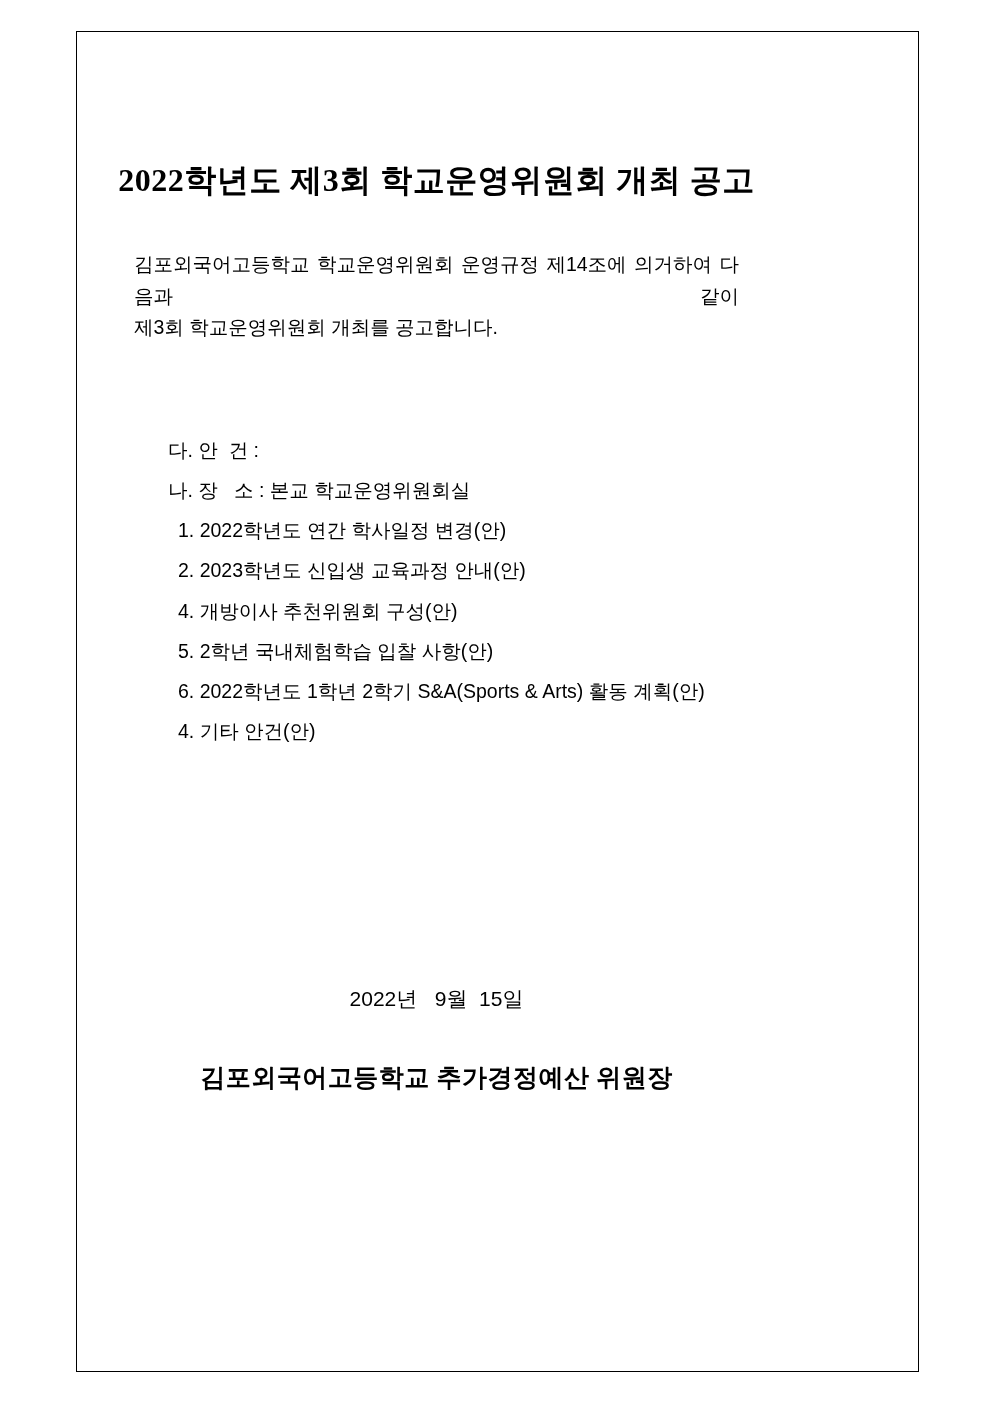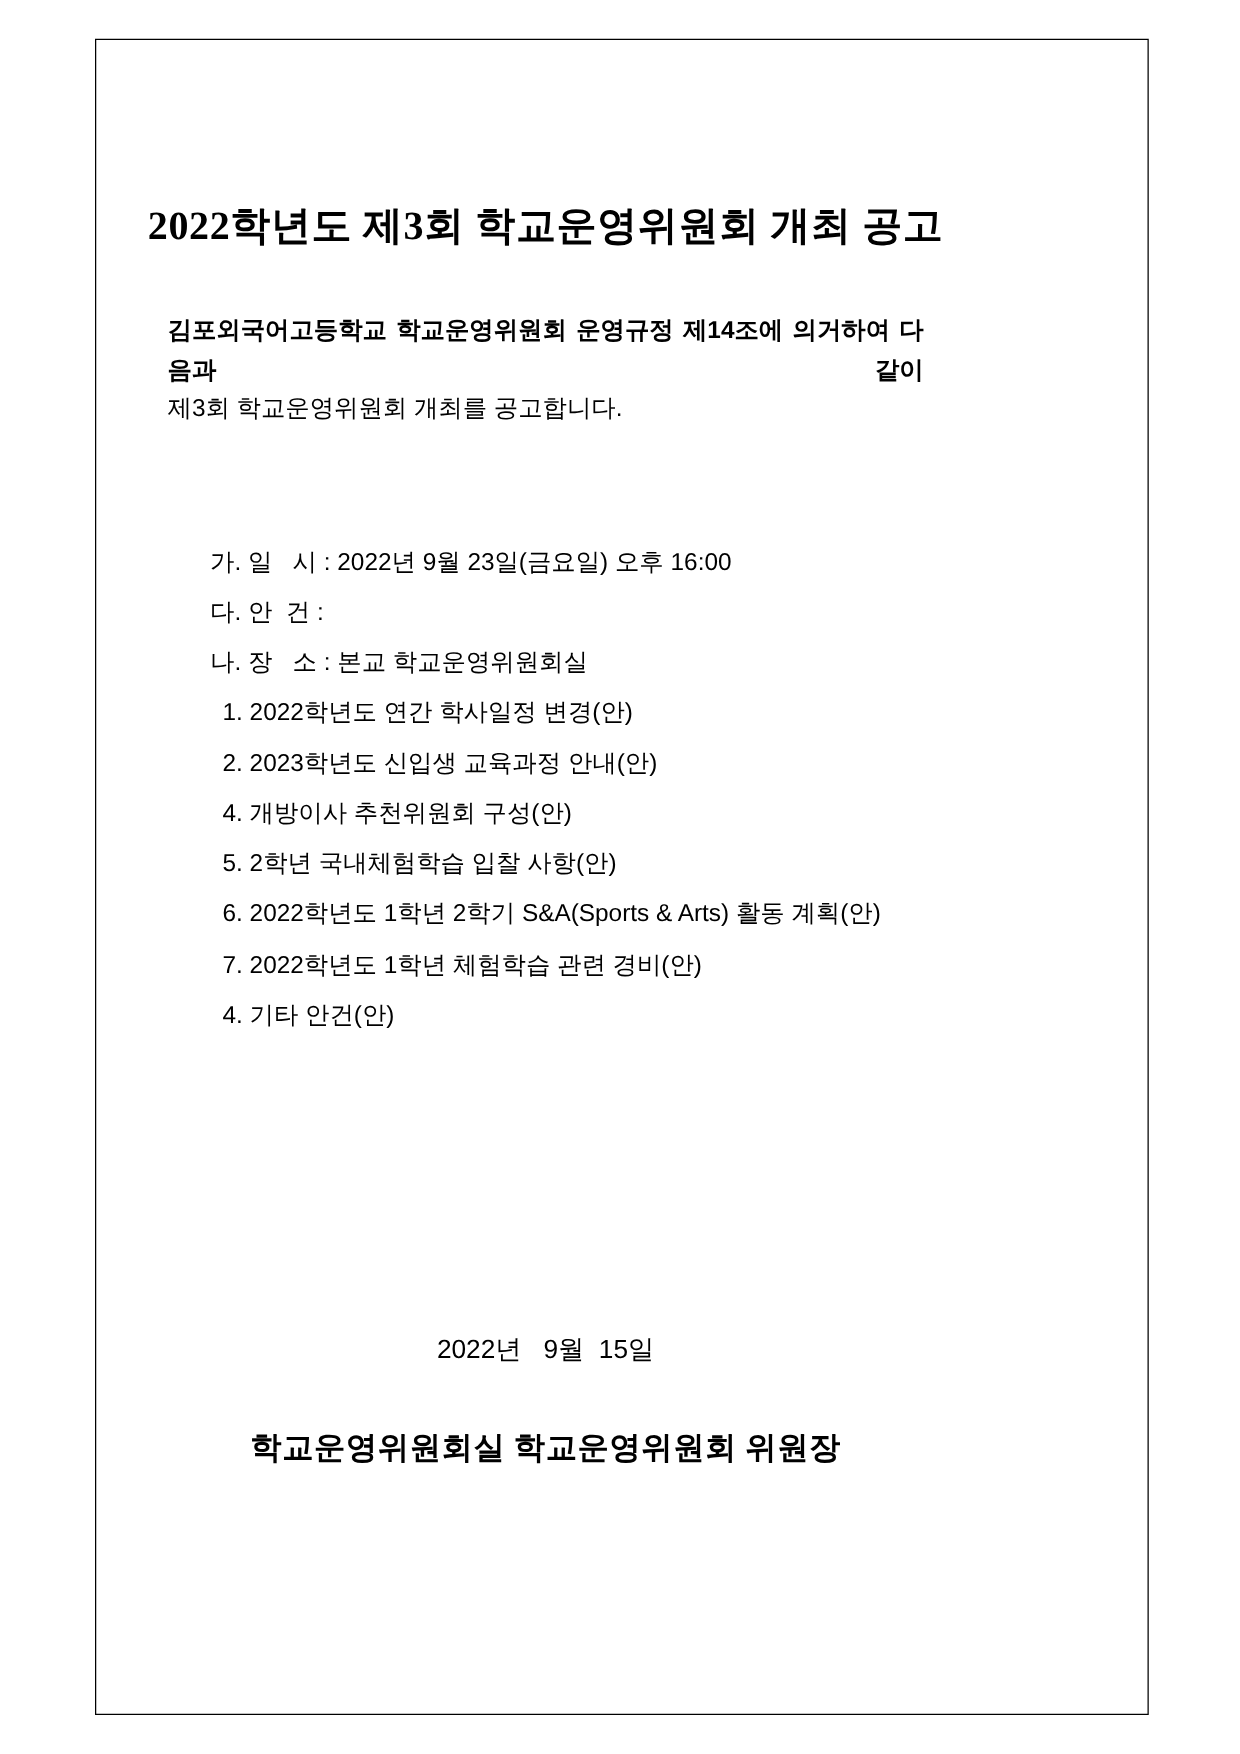--- a/index.html
+++ b/index.html
@@ -52,21 +52,20 @@
     font-size: 19.5px;
     line-height: 1.62;
     font-family: "Liberation Sans", sans-serif;
     text-align: justify;
   }
   .intro .line1 {
     display: block;
     text-align: justify;
     text-align-last: justify;
     white-space: normal;
-    font-weight: bold;
   }
   .intro .line2 {
     display: block;
   }
   .items {
     margin-top: 92px;
     padding-left: 62px;
     font-family: "Liberation Sans", sans-serif;
     font-size: 19.5px;
   }
@@ -111,33 +110,31 @@
   <div class="content">
 
     <div class="title">2022학년도 제3회 학교운영위원회 개최 공고</div>
 
     <div class="intro">
       <span class="line1">김포외국어고등학교  학교운영위원회  운영규정  제14조에  의거하여  다음과  같이</span>
       <span class="line2">제3회 학교운영위원회 개최를 공고합니다.</span>
     </div>
 
     <div class="items">
-      <div class="item-row">가. 일   시 : 2022년 9월 23일(금요일) 오후 16:00</div>
       <div class="item-row">다. 안  건 :</div>
       <div class="item-row">나. 장   소 : 본교 학교운영위원회실</div>
     </div>
 
     <div class="agenda">
       <div class="agenda-row">1. 2022학년도 연간 학사일정 변경(안)</div>
       <div class="agenda-row">2. 2023학년도 신입생 교육과정 안내(안)</div>
       <div class="agenda-row">4. 개방이사 추천위원회 구성(안)</div>
       <div class="agenda-row">5. 2학년 국내체험학습 입찰 사항(안)</div>
       <div class="agenda-row">6. 2022학년도 1학년 2학기 S&amp;A(Sports &amp; Arts) 활동 계획(안)</div>
-      <div class="agenda-row">7. 2022학년도 1학년 체험학습 관련 경비(안)</div>
       <div class="agenda-row">4. 기타 안건(안)</div>
     </div>
 
     <div class="date">2022년   9월  15일</div>
 
-    <div class="signature">학교운영위원회실 학교운영위원회 위원장</div>
+    <div class="signature">김포외국어고등학교 추가경정예산 위원장</div>
 
   </div>
 </div>
 
 </body></html>

